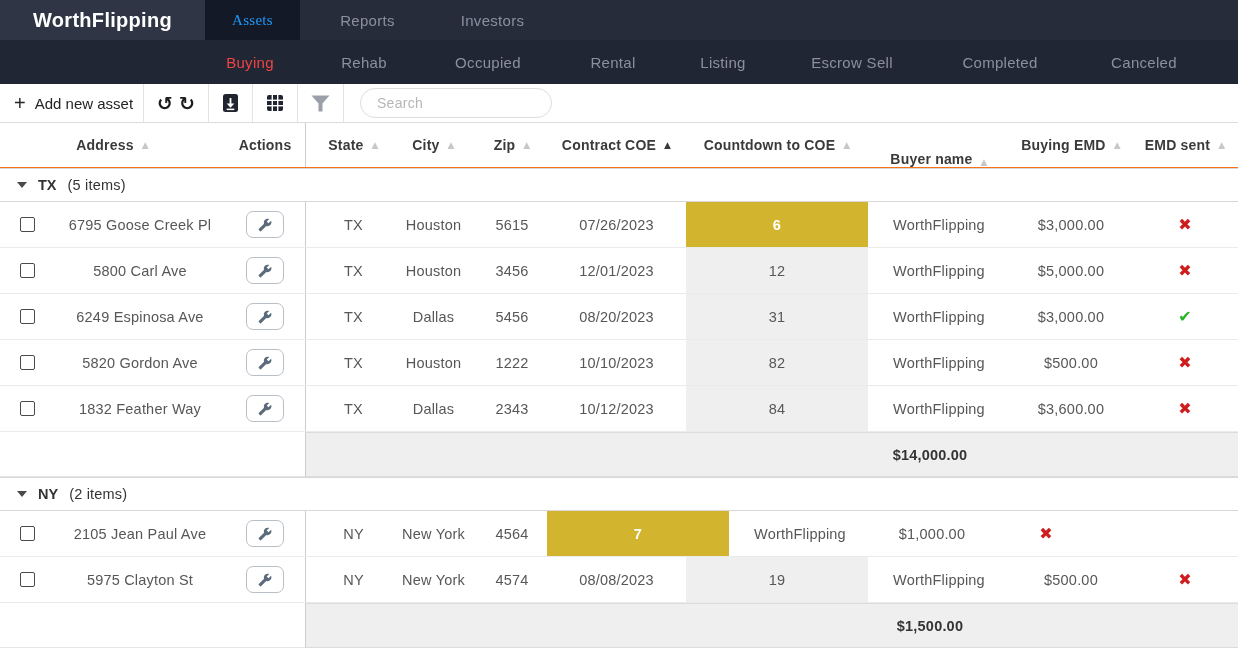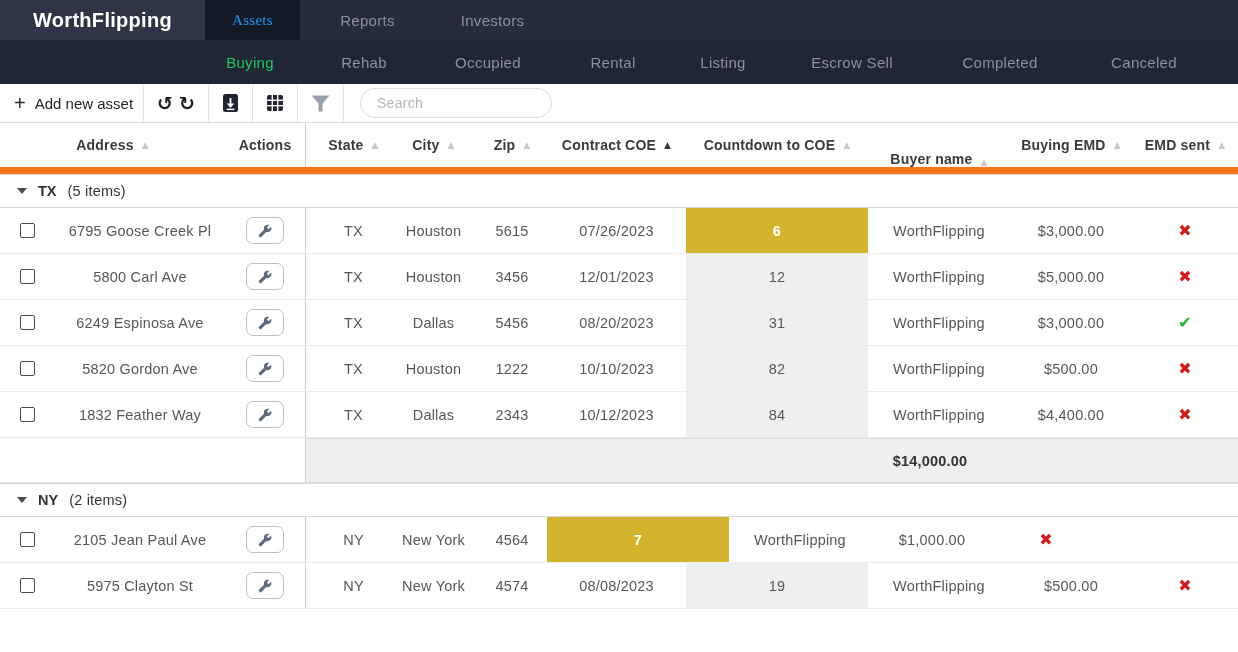--- a/index.html
+++ b/index.html
@@ -8,34 +8,34 @@
 
   
   .topnav{display:flex;height:40px;background:#272c3a;}
   .logo{width:205px;background:#2f3545;color:#fff;font-size:20px;font-weight:700;display:flex;align-items:center;justify-content:center;letter-spacing:.3px;}
   .nav-tab{display:flex;align-items:center;justify-content:center;font-size:15px;color:#8b90a0;cursor:pointer;letter-spacing:.3px;}
   .nav-tab.active{background:#141927;color:#2096f3;}
 
   
   .subnav{display:flex;height:44px;background:#212634;padding-left:200px;box-sizing:border-box;}
   .subnav-item{display:flex;align-items:center;justify-content:center;font-size:15px;color:#8b90a0;cursor:pointer;letter-spacing:.3px;}
-  .subnav-item.active{color:#22c55e;}
+  .subnav-item.active{color:#ef4444;}
 
   
   .toolbar{display:flex;align-items:center;height:38px;background:#fff;border-bottom:1px solid #dcdcdc;padding-left:14px;}
   .add-btn{display:flex;align-items:center;gap:9px;font-size:15px;color:#252525;background:none;border:none;font-family:inherit;cursor:pointer;padding:0;}
   .plus{font-size:20px;font-weight:400;line-height:1;}
   .tsep{width:1px;height:38px;background:#e3e3e3;margin:0 10px;flex:none;}
   .icon-btn{background:none;border:none;display:flex;align-items:center;justify-content:center;padding:0 3px;cursor:pointer;}
   .undo-redo{font-size:19px;font-weight:700;color:#1d1d1d;line-height:1;}
   .search{width:158px;height:28px;border:1px solid #ddd;border-radius:16px;padding:0 16px;font-size:14px;color:#444;outline:none;margin-left:6px;font-family:inherit;}
   .search::placeholder{color:#b6b6b6;letter-spacing:.3px;}
 
   
-  .thead{display:flex;height:44px;border-bottom:7px solid #f97316;background:#fff;}
+  .thead{display:flex;height:44px;border-bottom:1px solid #f97316;background:#fff;}
   .hcell{display:flex;align-items:center;justify-content:center;gap:8px;font-size:14px;font-weight:700;color:#3a3a3a;height:100%;box-sizing:border-box;cursor:pointer;letter-spacing:.2px;}
   .sort{font-size:9px;color:#c7c7c7;}
   .sort.active{color:#3a3a3a;}
   .bl{border-left:1px solid #ccc;}
 
   .col-cb{width:55px;flex:none;}
   .col-addrhead{width:225px;flex:none;}
   .col-address{width:170px;flex:none;justify-content:flex-start;color:#484848;}
   .col-actions{width:80px;flex:none;}
   .col-state{width:85px;flex:none;padding-left:11px;}
@@ -283,21 +283,21 @@
               <path fill="#5b6b7c" d="M22.7 19l-9.1-9.1c.9-2.3.4-5-1.5-6.9-2-2-5-2.4-7.4-1.3L9 6 6 9 1.6 4.7C.4 7.1.9 10.1 2.9 12.1c1.9 1.9 4.6 2.4 6.9 1.5l9.1 9.1c.4.4 1 .4 1.4 0l2.3-2.3c.5-.4.5-1.1.1-1.4z"></path>
             </svg>
           </button>
         </div>
         <div class="cell col-state bl">TX</div>
         <div class="cell col-city">Dallas</div>
         <div class="cell col-zip">2343</div>
         <div class="cell col-coe">10/12/2023</div>
         <div class="cell col-countdown cd">84</div>
         <div class="cell col-buyer">WorthFlipping</div>
-        <div class="cell col-emd">$4,400.00</div>
+        <div class="cell col-emd">$3,600.00</div>
         <div class="cell col-sent">
           <span class="glyph x-mark" style="color: rgb(207, 28, 28);">✖</span>
         </div>
       </div>
       <div class="gfooter">
         <div class="gf-left"></div>
         <div class="gf-right">
           <div class="gf-total">$14,000.00</div>
         </div>
       </div>
@@ -344,14 +344,20 @@
         <div class="cell col-city">New York</div>
         <div class="cell col-zip">4574</div>
         <div class="cell col-coe">08/08/2023</div>
         <div class="cell col-countdown cd">19</div>
         <div class="cell col-buyer">WorthFlipping</div>
         <div class="cell col-emd">$500.00</div>
         <div class="cell col-sent">
           <span class="glyph x-mark" style="color: rgb(207, 28, 28);">✖</span>
         </div>
       </div>
+      <div class="gfooter">
+        <div class="gf-left"></div>
+        <div class="gf-right">
+          <div class="gf-total">$1,500.00</div>
+        </div>
+      </div>
     </div>
 </div>
 
 </body></html>

